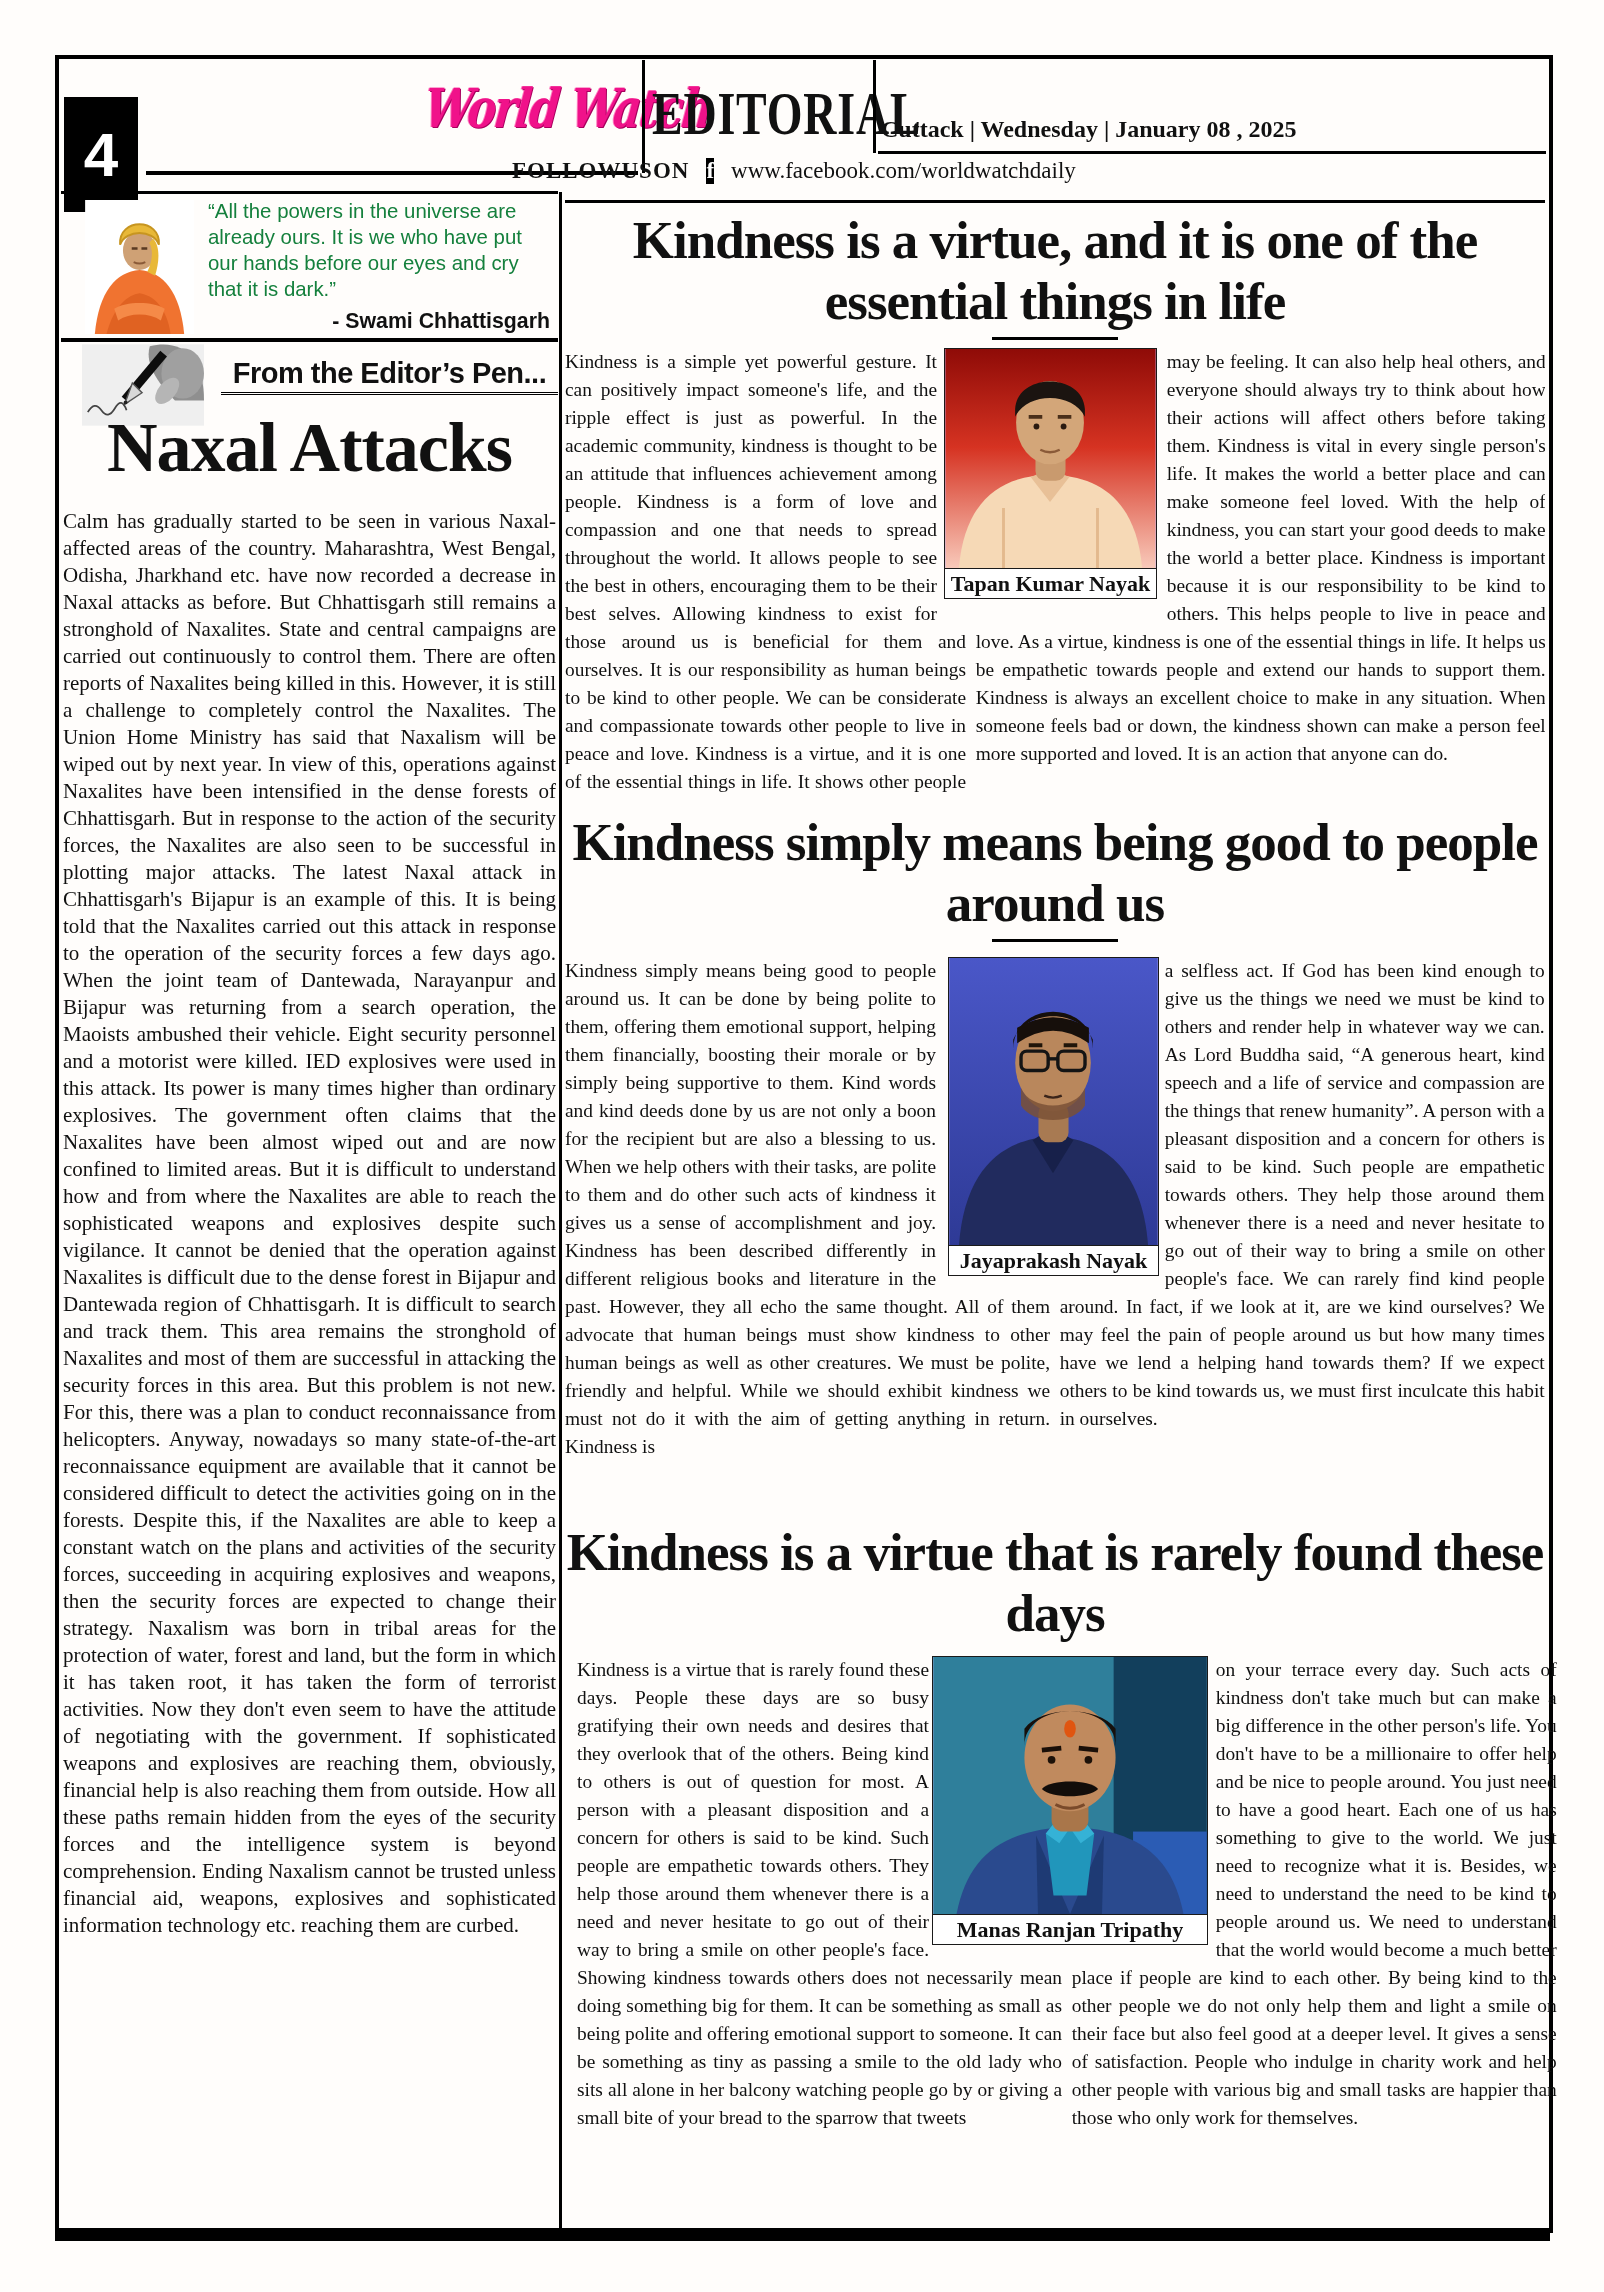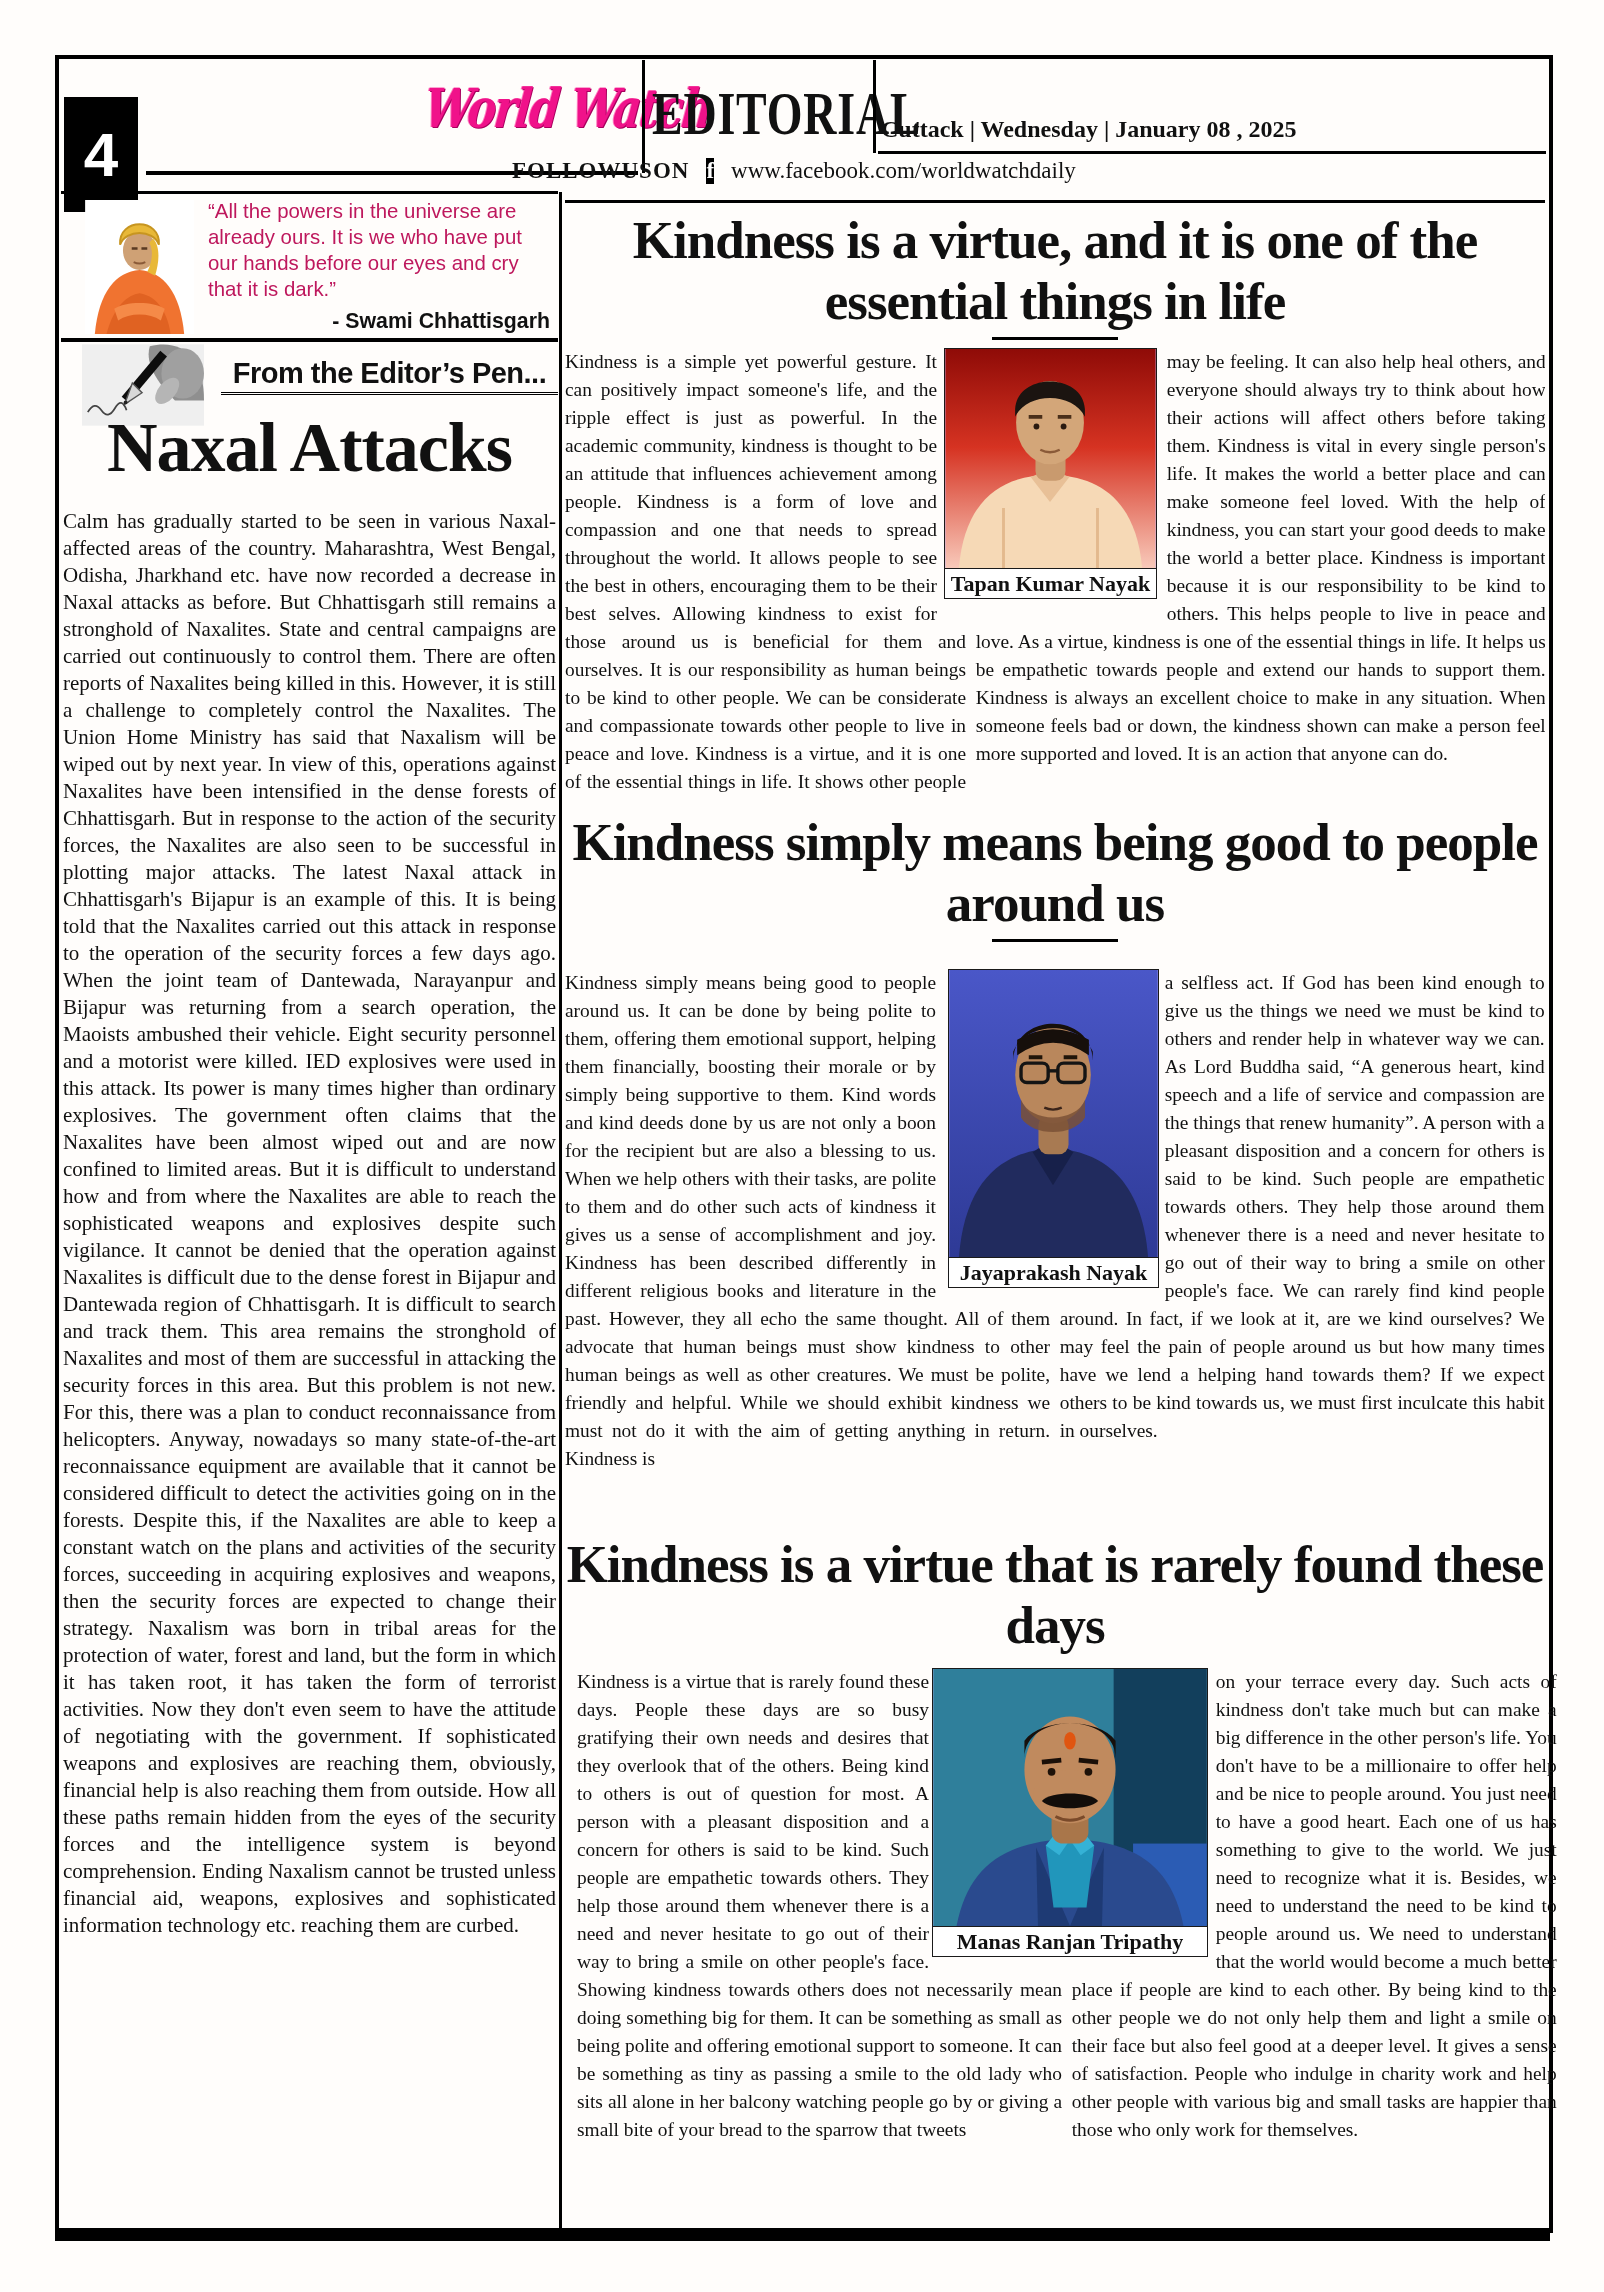--- a/index.html
+++ b/index.html
@@ -22,21 +22,21 @@
          letter-spacing:1px;transform:scaleX(0.82) scaleY(1.1);transform-origin:left top;white-space:nowrap;}
   .dateline{position:absolute;left:881px;top:116px;width:664px;font-weight:bold;font-size:24px;white-space:nowrap;}
   .follow-row{position:absolute;left:512px;top:158px;width:505px;display:flex;align-items:center;gap:17px;font-size:23px;}
   .follow-label{font-weight:bold;letter-spacing:1px;}
   .fb-icon{width:26px;height:26px;background:#000;color:#fff;display:inline-flex;align-items:center;
            justify-content:center;font-family:"Liberation Serif",serif;font-weight:bold;font-size:23px;}
   
   .quote-box{position:absolute;left:61px;top:194px;width:497px;height:142px;}
   .viv{position:absolute;left:24px;top:5.8px;}
   .quote-text{position:absolute;left:147px;top:3.9px;width:347px;font-family:"Liberation Sans",sans-serif;
-              font-size:20.4px;line-height:26px;color:#be185d;}
+              font-size:20.4px;line-height:26px;color:#15803d;}
   .quote-attr{position:absolute;left:147px;top:115px;width:342px;text-align:right;
               font-family:"Liberation Sans",sans-serif;font-weight:bold;font-size:21.3px;}
   .pen-img{position:absolute;left:82px;top:344px;}
   .kicker{position:absolute;left:221px;top:357px;width:337px;text-align:center;
           font-family:"Liberation Sans",sans-serif;font-weight:bold;font-size:29px;letter-spacing:-0.5px;
           border-bottom:3.9px double #000;padding-bottom:2px;}
   .ed-headline{position:absolute;left:61px;top:408px;width:497px;text-align:center;
                font-weight:bold;font-size:70px;letter-spacing:-1px;}
   .ed-body{position:absolute;left:63px;top:508px;width:493px;height:1710px;overflow:hidden;
            font-size:21px;line-height:27px;text-align:justify;hyphens:auto;}
@@ -153,21 +153,21 @@
             <path d="M60,164 l0,62 M157,164 l0,62" stroke="#e3b98e" stroke-width="3"></path>
           </svg>
           <div class="photo-caption">Tapan Kumar Nayak</div>
         </div>
       </div>
     </div>
 
     <div style="position:relative;padding-top:15.5px;">
       <div class="art-headline">Kindness simply means being good to people around us</div>
       <div class="headline-rule"></div>
-      <div class="art-body cols cols-2" style="height:551px;margin-top:27px;">
+      <div class="art-body cols cols-2" style="height:551px;margin-top:15px;">
         <div>
           <i class="sp sp-r" style="width:114px;height:330px;"></i><span>Kindness simply means being good to people around us. It can be done by being polite to them, offering them emotional support, helping them financially, boosting their morale or by simply being supportive to them. Kind words and kind deeds done by us are not only a boon for the recipient but are also a blessing to us. When we help others with their tasks, are polite to them and do other such acts of kindness it gives us a sense of accomplishment and joy. Kindness has been described differently in different religious books and literature in the past. However, they all echo the same thought. All of them advocate that human beings must show kindness to other human beings as well as other creatures. We must be polite, friendly and helpful. While we should exhibit kindness we must not do it with the aim of getting anything in return. Kindness is</span>
         </div>
         <div>
           <i class="sp sp-l" style="width:105px;height:330px;"></i><span>a selfless act. If God has been kind enough to give us the things we need we must be kind to others and render help in whatever way we can. As Lord Buddha said, “A generous heart, kind speech and a life of service and compassion are the things that renew humanity”. A person with a pleasant disposition and a concern for others is said to be kind. Such people are empathetic towards others. They help those around them whenever there is a need and never hesitate to go out of their way to bring a smile on other people's face. We can rarely find kind people around. In fact, if we look at it, are we kind ourselves? We may feel the pain of people around us but how many times have we lend a helping hand towards them? If we expect others to be kind towards us, we must first inculcate this habit in ourselves.</span>
         </div>
         <div class="photo" style="left:383px;width:209px;">
           <svg width="209" height="287" viewBox="0 0 215 296">
             <defs>
               <linearGradient id="bg2" x1="0" y1="0" x2="0" y2="1">

